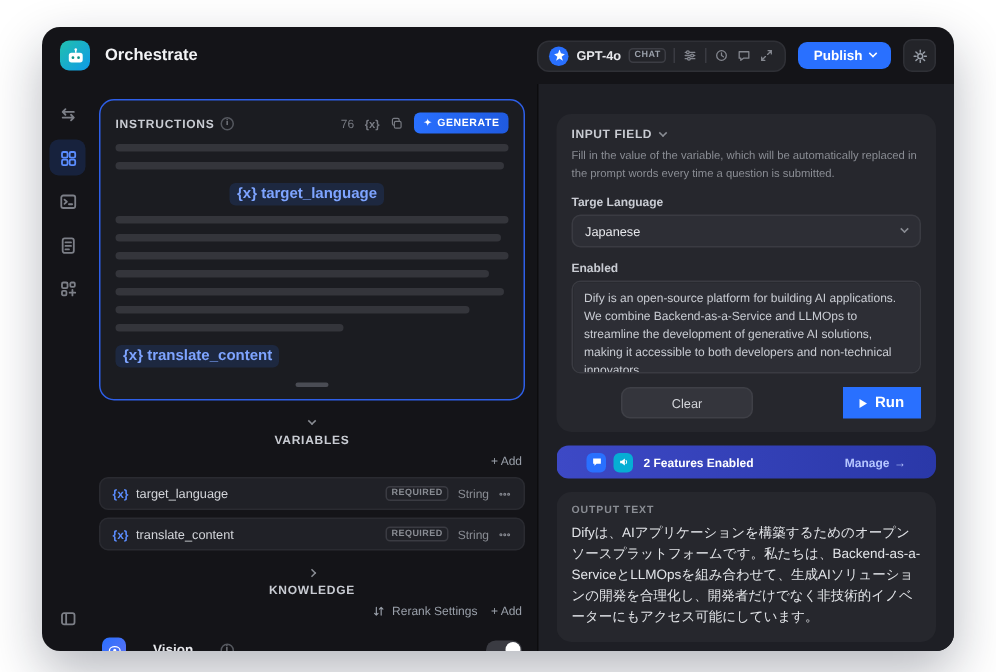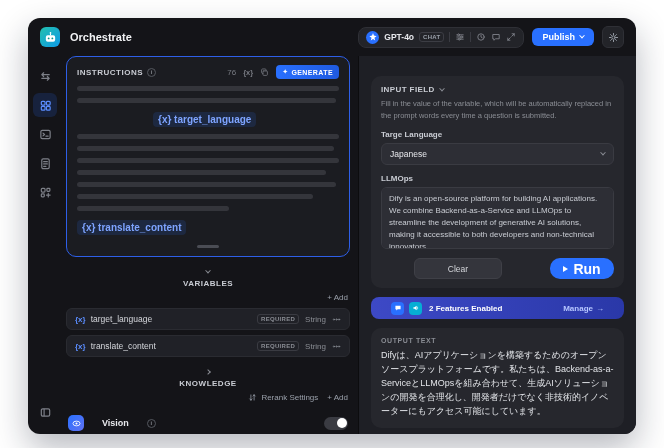--- a/index.html
+++ b/index.html
@@ -24,21 +24,21 @@
   .chev { width:4px; height:4px; border-right:1.2px solid currentColor; border-bottom:1.2px solid currentColor; display:inline-block; transform:rotate(45deg) translate(-1px,-1px); }
   .chev.right { transform:rotate(-45deg); }
 
   
   .rail { position:absolute; left:0; top:38px; bottom:0; width:34px; display:flex; flex-direction:column; align-items:center; padding-top:8px; gap:5px; }
   .rail-item { width:24px; height:24px; border-radius:6px; display:flex; align-items:center; justify-content:center; color:#7c7f87; cursor:pointer; }
   .rail-item.active { background:rgba(41,112,255,.16); color:#5b8dff; }
   .rail-bottom { position:absolute; bottom:10px; }
 
   
-  .left-col { position:absolute; left:34px; top:30px; width:296px; bottom:0; padding:8px 8px 0 4px; }
+  .left-col { position:absolute; left:34px; top:40px; width:296px; bottom:0; padding:8px 8px 0 4px; }
   .instructions { border:1px solid #2e5fe8; border-radius:10px; background:#1b1c21; padding:8px 10px 6px; }
   .ins-header { display:flex; align-items:center; gap:4px; }
   .ins-title { font-size:8px; font-weight:700; letter-spacing:.5px; color:#c9ccd3; }
   .info-dot { width:9px; height:9px; border:1px solid #55585f; border-radius:50%; color:#8a8d94; font-size:5.5px; display:inline-flex; align-items:center; justify-content:center; font-weight:700; }
   .ins-actions { margin-left:auto; display:flex; align-items:center; gap:7px; color:#787b83; font-size:8px; }
   .x-glyph { font-size:7.5px; font-weight:700; color:#787b83; }
   .generate-btn { background:linear-gradient(90deg,#2970ff,#1f5ae0); color:#fff; font-size:7px; font-weight:700; letter-spacing:.4px; border-radius:4px; padding:3px 6px; display:flex; gap:3px; align-items:center; cursor:pointer; }
   .skel { height:5px; border-radius:2.5px; background:#34353b; margin-top:7px; }
   .chip-row { margin-top:6px; }
   .chip { display:inline-flex; align-items:center; padding:2px 5px; border-radius:4px; background:rgba(41,112,255,.14); color:#7ea4ff; font-size:10px; font-weight:600; cursor:pointer; }
@@ -69,21 +69,21 @@
   .card { background:#26272d; border-radius:10px; padding:9px 10px; margin-top:9px; }
   .if-header { display:flex; align-items:center; gap:5px; color:#8a8d94; cursor:pointer; }
   .if-title { font-size:8px; font-weight:700; letter-spacing:.4px; color:#c9ccd3; }
   .if-desc { font-size:7.5px; color:#8a8d94; line-height:1.55; margin-top:4px; }
   .field-label { font-size:8px; font-weight:600; color:#c9ccd3; margin-top:9px; }
   .select { margin-top:4px; height:22px; background:#2d2e35; border:1px solid #3a3b42; border-radius:6px; display:flex; align-items:center; padding:0 8px; font-size:8.5px; color:#e7e8ec; cursor:pointer; }
   .select .chev { margin-left:auto; color:#8a8d94; }
   .ta { margin-top:4px; width:100%; height:62px; background:#2d2e35; border:1px solid #3a3b42; border-radius:6px; padding:5px 7px; font-size:8px; line-height:1.5; color:#c9ccd3; resize:none; font-family:inherit; display:block; }
   .btn-row { display:flex; justify-content:space-between; margin-top:9px;padding-left:33px; }
   .clear-btn { background:#34353c; border:1px solid #3f4047; color:#d4d6db; font-size:8.5px; border-radius:6px; height:21px; display:flex; align-items:center; justify-content:center; width:88px; cursor:pointer; }
-  .run-btn { background:#2970ff; color:#fff; font-size:14px; font-weight:700; border-radius:10px; height:21px; display:flex; align-items:center; justify-content:center; gap:5px; width:64px; cursor:pointer; }
+  .run-btn { background:#2970ff; color:#fff; font-size:10px; font-weight:700; border-radius:0; height:21px; display:flex; align-items:center; justify-content:center; gap:5px; width:52px; cursor:pointer; }
   .play-tri { width:0; height:0; border-left:5px solid #fff; border-top:3px solid transparent; border-bottom:3px solid transparent; display:inline-block; }
 
   .features-bar { margin-top:9px; height:22px; border-radius:8px; background:linear-gradient(90deg,#3d49c6,#2a38a8); display:flex; align-items:center; gap:5px; padding:0 20px; cursor:pointer; }
   .feat-icon { width:13px; height:13px; border-radius:4px; display:flex; align-items:center; justify-content:center; }
   .feat-icon.blue { background:#2970ff; }
   .feat-icon.teal { background:#06aed4; }
   .features-label { font-size:8px; font-weight:700; color:#fff; margin-left:2px; }
   .manage { margin-left:auto; font-size:8px; font-weight:600; color:#b6c6ff; display:flex; gap:3px; align-items:center; cursor:pointer; }
 
   .output-title { font-size:7px; font-weight:700; letter-spacing:.6px; color:#8a8d94; }
@@ -315,21 +315,21 @@
           <span class="chev"></span>
         </div>
         <div class="if-desc">Fill in the value of the variable, which will be automatically replaced in the prompt words every time a question is submitted.</div>
 
         <div class="field-label">Targe Language</div>
         <div class="select">
           <span>Japanese</span>
           <span class="chev"></span>
         </div>
 
-        <div class="field-label">LLMOps</div>
+        <div class="field-label">Enabled</div>
         <textarea class="ta" spellcheck="false" style="">Dify is an open-source platform for building AI applications. We combine Backend-as-a-Service and LLMOps to streamline the development of generative AI solutions, making it accessible to both developers and non-technical innovators.</textarea>
 
         <div class="btn-row">
           <span class="clear-btn">Clear</span>
           <span class="run-btn">
             <span class="play-tri"></span>
             <span>Run</span>
           </span>
         </div>
       </div>

